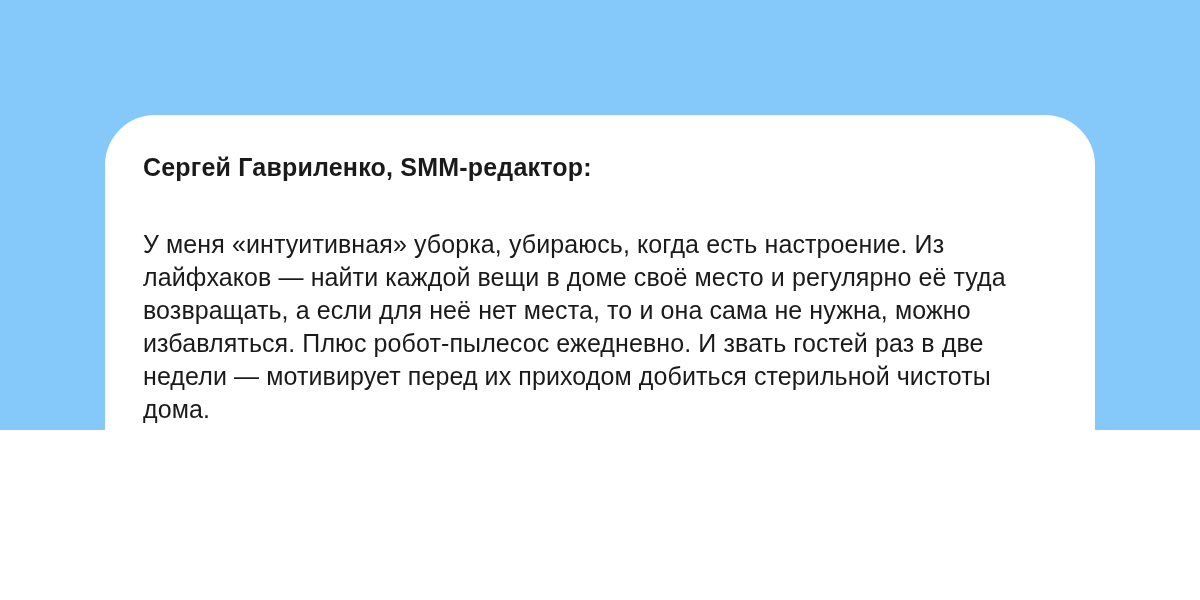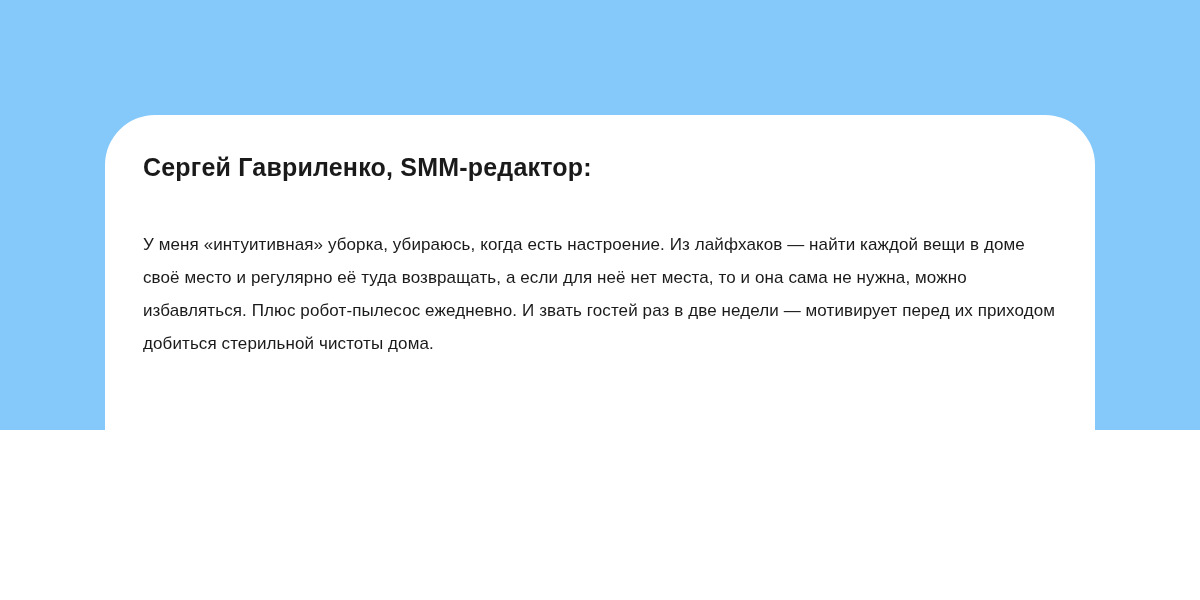--- a/index.html
+++ b/index.html
@@ -32,21 +32,21 @@
   .card h1 {
     margin: 0 0 44px 0;
     font-size: 25px;
     line-height: 33px;
     font-weight: bold;
     color: #1A1A1A;
     letter-spacing: 0.2px;
   }
   .card p {
     margin: 0;
-    font-size: 17px;
+    font-size: 25px;
     line-height: 33px;
     font-weight: 400;
     color: #1A1A1A;
     max-width: 930px;
     letter-spacing: 0.1px;
   }
 </style>
 </head>
 <body>
 

